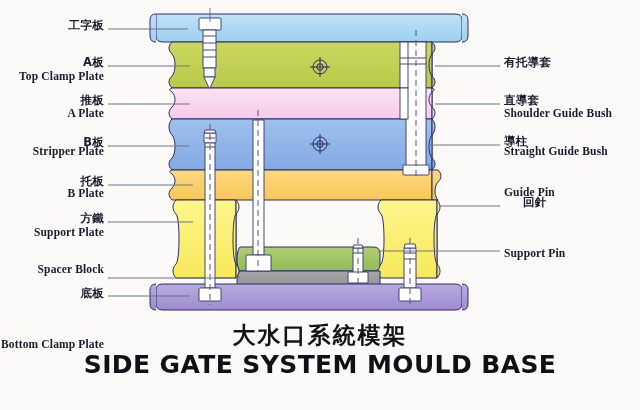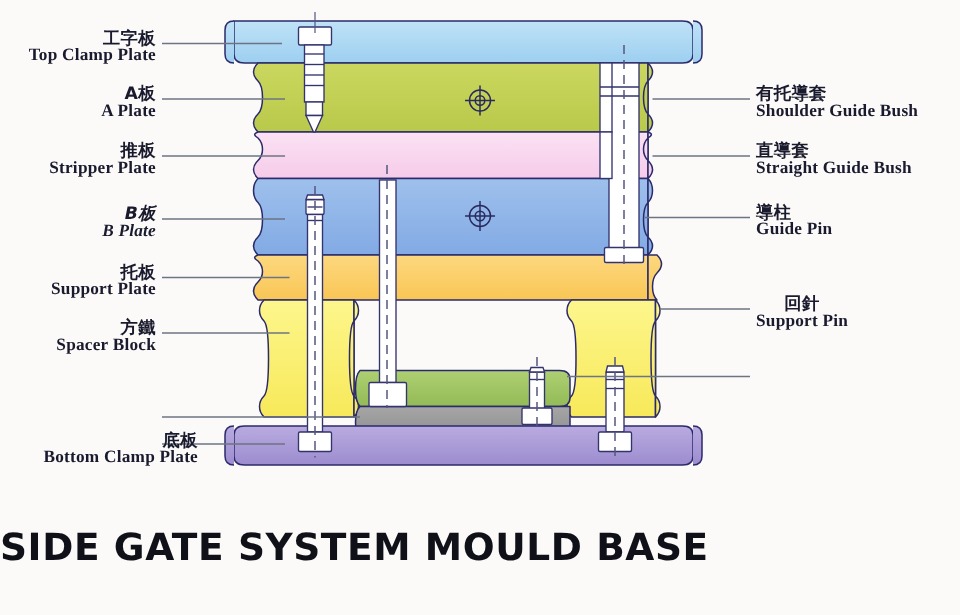--- a/index.html
+++ b/index.html
@@ -8,32 +8,32 @@
     background:#fbfaf8;
     font-family:"Liberation Serif", serif;
     overflow:hidden;
     position:relative;
   }
   #root{position:relative;width:640px;height:288px;}
 
   
   .lbl{position:absolute;line-height:1.04;color:#1a1a2e;}
   .lbl .cn{font-family:"DejaVu Sans", sans-serif;font-weight:700;font-size:11.5px;letter-spacing:.3px;}
-  .lbl .en{font-family:"Liberation Serif", serif;font-weight:700;font-size:11.5px;letter-spacing:.15px;}
+  .lbl .en{font-family:"Liberation Serif", serif;font-weight:700;font-size:11.5px;letter-spacing:.15px;margin-top:39px;}
   .lbl.right-al{text-align:right;}
   .lbl.left-al{text-align:left;}
 
   
   .title-cn{
     position:absolute;left:0;right:0;text-align:center;
     font-family:"DejaVu Sans", sans-serif;font-weight:700;
     font-size:23px;letter-spacing:2px;color:#121212;
   }
   .title-en{
-    position:absolute;left:0;right:0;
+    position:absolute;left:0;right:0;text-align:center;
     font-family:"DejaVu Sans", sans-serif;font-weight:700;
     font-size:25px;letter-spacing:.4px;color:#101018;
   }
 
   svg{position:absolute;left:0;top:0;}
 </style>
 </head>
 <body>
 
 <div id="root">
@@ -244,37 +244,37 @@
   <div class="lbl right-al" style="left:0;width:104px;top:57px;">
     <div class="cn">A板</div>
     <div class="en">A Plate</div>
   </div>
 
   <div class="lbl right-al" style="left:0;width:104px;top:95px;">
     <div class="cn">推板</div>
     <div class="en">Stripper Plate</div>
   </div>
 
-  <div class="lbl right-al" style="left:0;width:104px;top:137px;font-style:italic;">
+  <div class="lbl right-al" style="left:0;width:104px;top:137px;">
     <div class="cn">B板</div>
     <div class="en">B Plate</div>
   </div>
 
   <div class="lbl right-al" style="left:0;width:104px;top:176px;">
     <div class="cn">托板</div>
     <div class="en">Support Plate</div>
   </div>
 
   <div class="lbl right-al" style="left:0;width:104px;top:213px;text-align:right;">
     <div class="cn">方鐵</div>
     <div class="en">Spacer Block</div>
   </div>
 
 
-  <div class="lbl right-al" style="left:0;width:104px;top:288px;padding-left:28px;">
+  <div class="lbl right-al" style="left:0;width:104px;top:288px;">
     <div class="cn">底板</div>
     <div class="en">Bottom Clamp Plate</div>
   </div>
 
   <div class="lbl left-al" style="left:504px;top:57px;">
     <div class="cn">有托導套</div>
     <div class="en">Shoulder Guide Bush</div>
   </div>
 
   <div class="lbl left-al" style="left:504px;top:95px;">
@@ -286,15 +286,16 @@
     <div class="cn">導柱</div>
     <div class="en">Guide Pin</div>
   </div>
 
   <div class="lbl left-al" style="left:504px;top:197px;text-align:center;">
     <div class="cn">回針</div>
     <div class="en">Support Pin</div>
   </div>
 
 
+  <div class="title-cn" style="top:320px;">大水口系統模架</div>
   <div class="title-en" style="top:350px;">SIDE GATE SYSTEM MOULD BASE</div>
 
 </div>
 
 </body></html>

